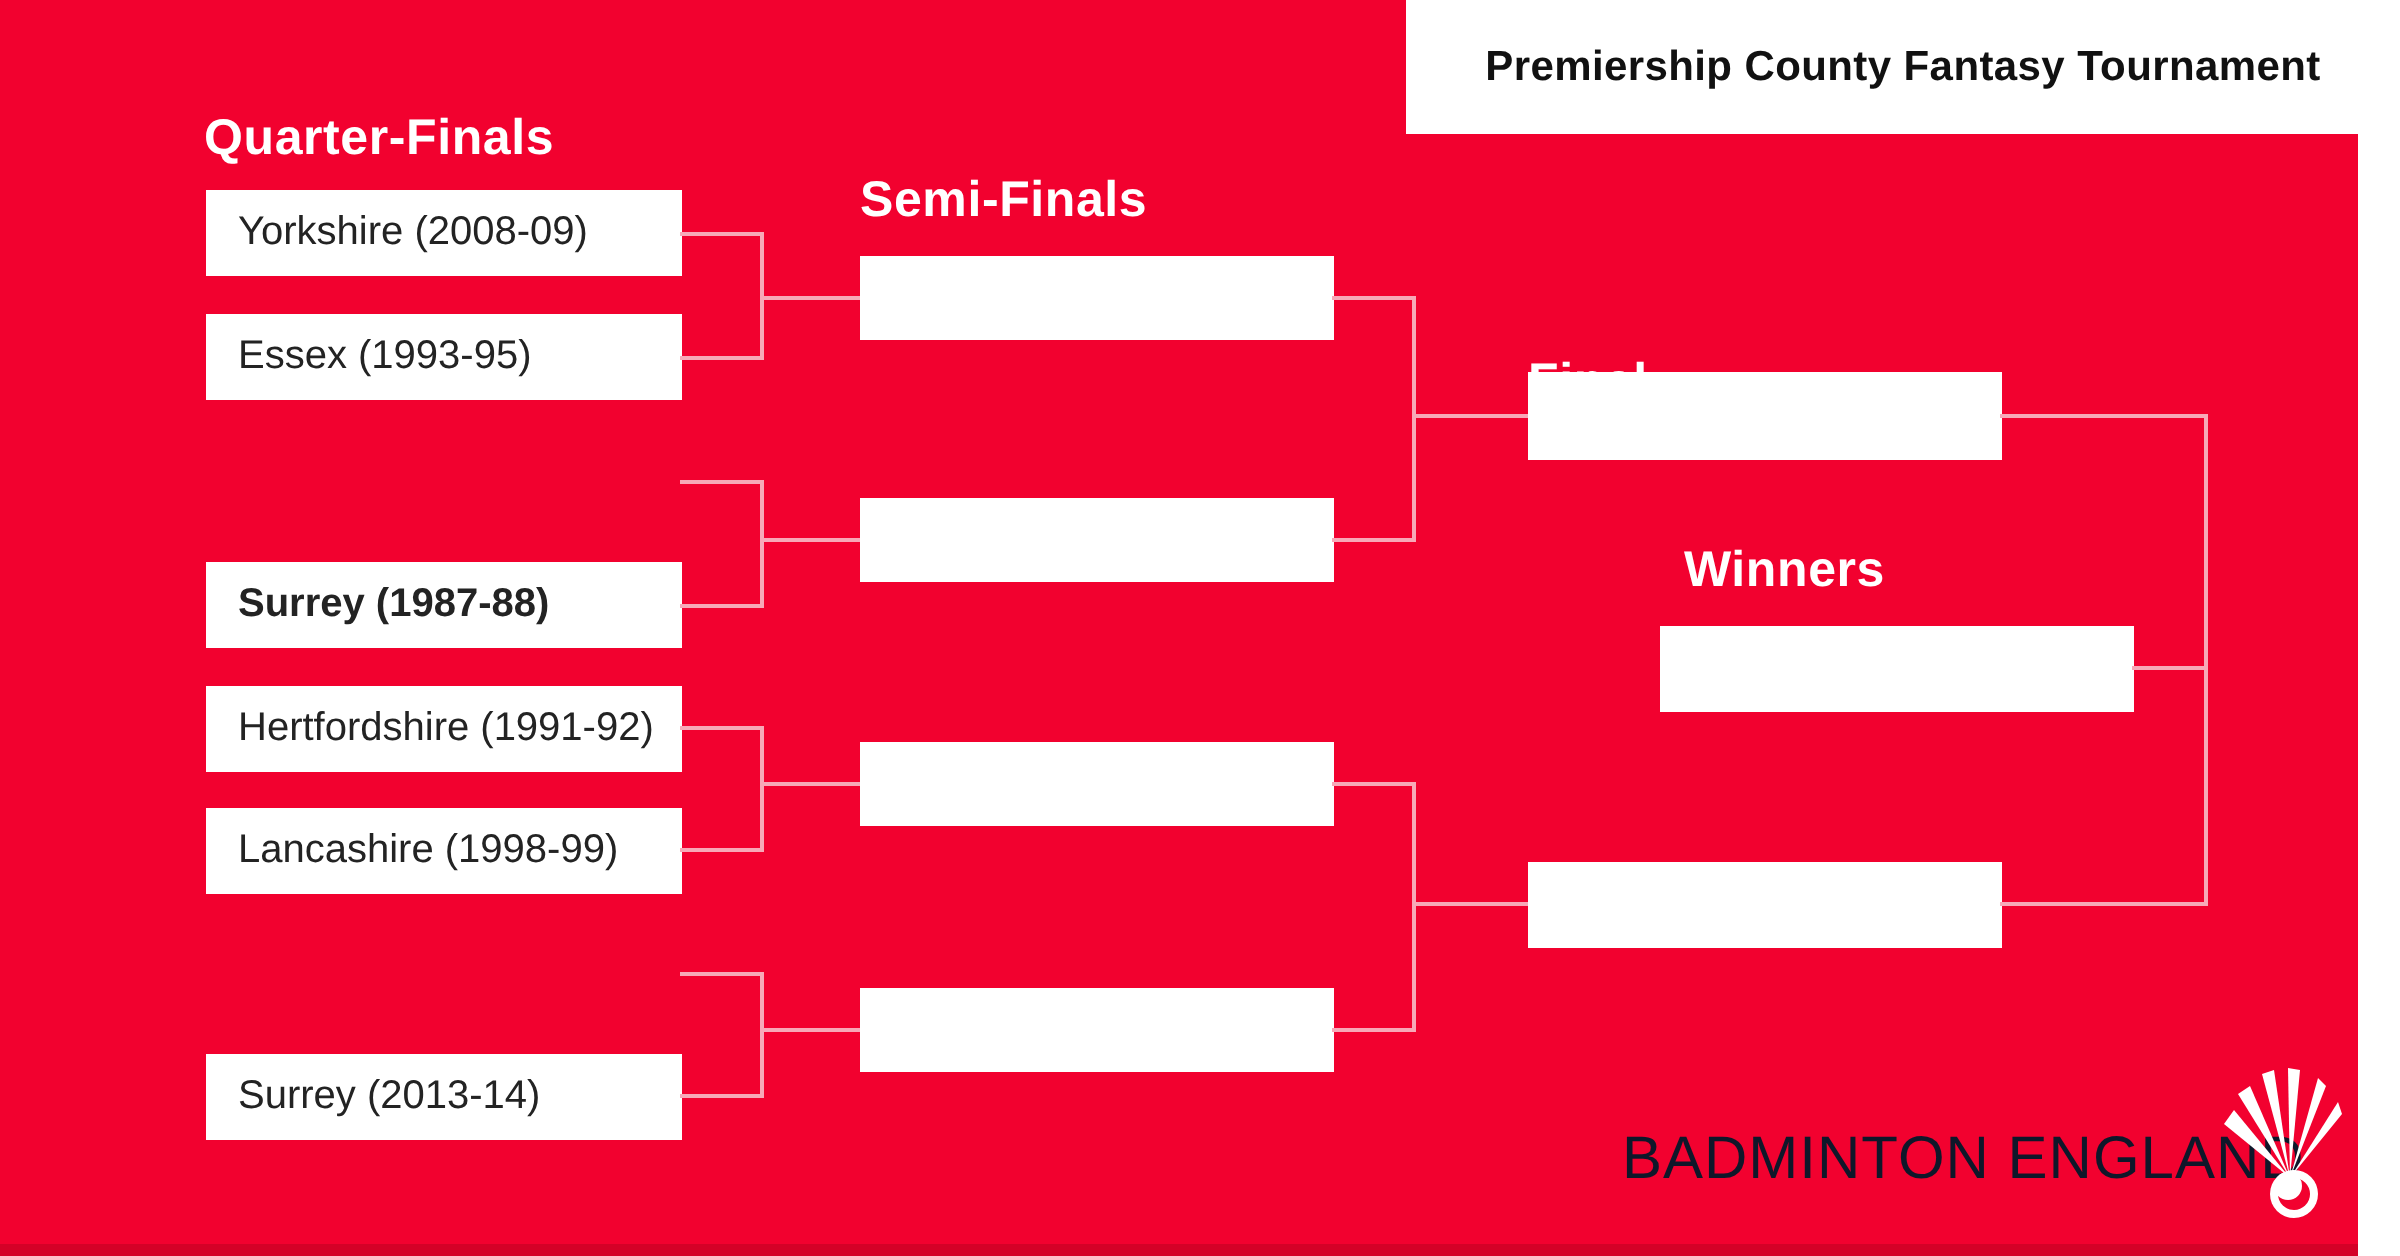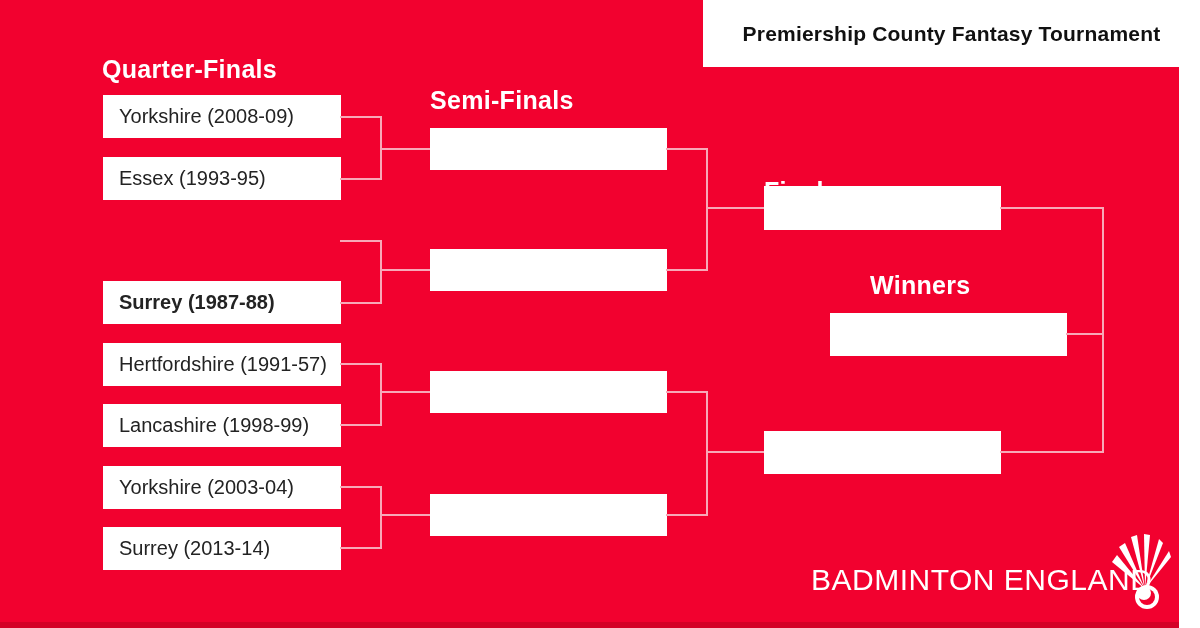--- a/index.html
+++ b/index.html
@@ -31,21 +31,21 @@
   .banner span{
     color:var(--banner-text);font-weight:700;font-size:21px;letter-spacing:0.2px;
   }
   .round-heading{
     position:absolute;color:var(--heading);font-weight:700;font-size:25px;
     letter-spacing:0.3px;white-space:nowrap;
   }
   .rh-qf{left:102px;top:55px;}
   .rh-sf{left:430px;top:86px;}
   .rh-final{left:764px;top:144px;margin-top:33px;}
-  .rh-winners{left:870px;top:271px;}
+  .rh-winners{left:842px;top:271px;}
   .slot{
     position:absolute;background:var(--box-bg);
     display:flex;align-items:center;
     padding-left:16px;
     font-size:20px;color:var(--box-text);white-space:nowrap;
   }
   .qf{left:103px;width:238px;height:43px;}
   .qf1{top:95px;}  .qf2{top:157px;}
   .qf3{top:219px;} .qf4{top:281px;font-weight:bold;}
   .qf5{top:343px;} .qf6{top:404px;}
@@ -53,21 +53,21 @@
   .sf{left:430px;width:237px;height:42px;}
   .sf1{top:128px;} .sf2{top:249px;} .sf3{top:371px;} .sf4{top:494px;}
   .fin{left:764px;width:237px;height:44px;}
   .fin1{top:186px;} .fin2{top:431px;height:43px;}
   .win{left:830px;width:237px;height:43px;top:313px;}
   .hl,.vl{position:absolute;background:var(--line);}
   .hl{height:2px;}
   .vl{width:2px;}
   .brand{
     position:absolute;left:811px;top:563px;
-    color:#ffffff;font-size:30px;letter-spacing:0.5px;font-weight:400;
+    color:#0f172a;font-size:30px;letter-spacing:0.5px;font-weight:400;
     white-space:nowrap;
     text-align:right;
   }
   .shuttle{
     position:absolute;left:1110px;top:534px;width:64px;height:84px;
   }
 </style>
 </head>
 <body>
 
@@ -78,23 +78,22 @@
   </div>
 
   <div class="round-heading rh-sf">Semi-Finals</div>
   <div class="round-heading rh-qf">Quarter-Finals</div>
   <div class="round-heading rh-final">Final</div>
   <div class="round-heading rh-winners">Winners</div>
 
   <div class="slot qf qf1">Yorkshire (2008-09)</div>
   <div class="slot qf qf2">Essex (1993-95)</div>
   <div class="slot qf qf4">Surrey (1987-88)</div>
-  <div class="slot qf qf5">Hertfordshire (1991-57)</div>
+  <div class="slot qf qf5">Hertfordshire (1991-92)</div>
   <div class="slot qf qf6">Lancashire (1998-99)</div>
-  <div class="slot qf qf7">Yorkshire (2003-04)</div>
   <div class="slot qf qf8">Surrey (2013-14)</div>
 
   <div class="slot sf sf1"></div>
   <div class="slot sf sf2"></div>
   <div class="slot sf sf3"></div>
   <div class="slot sf sf4"></div>
 
   <div class="slot fin fin1"></div>
   <div class="slot fin fin2"></div>
 

